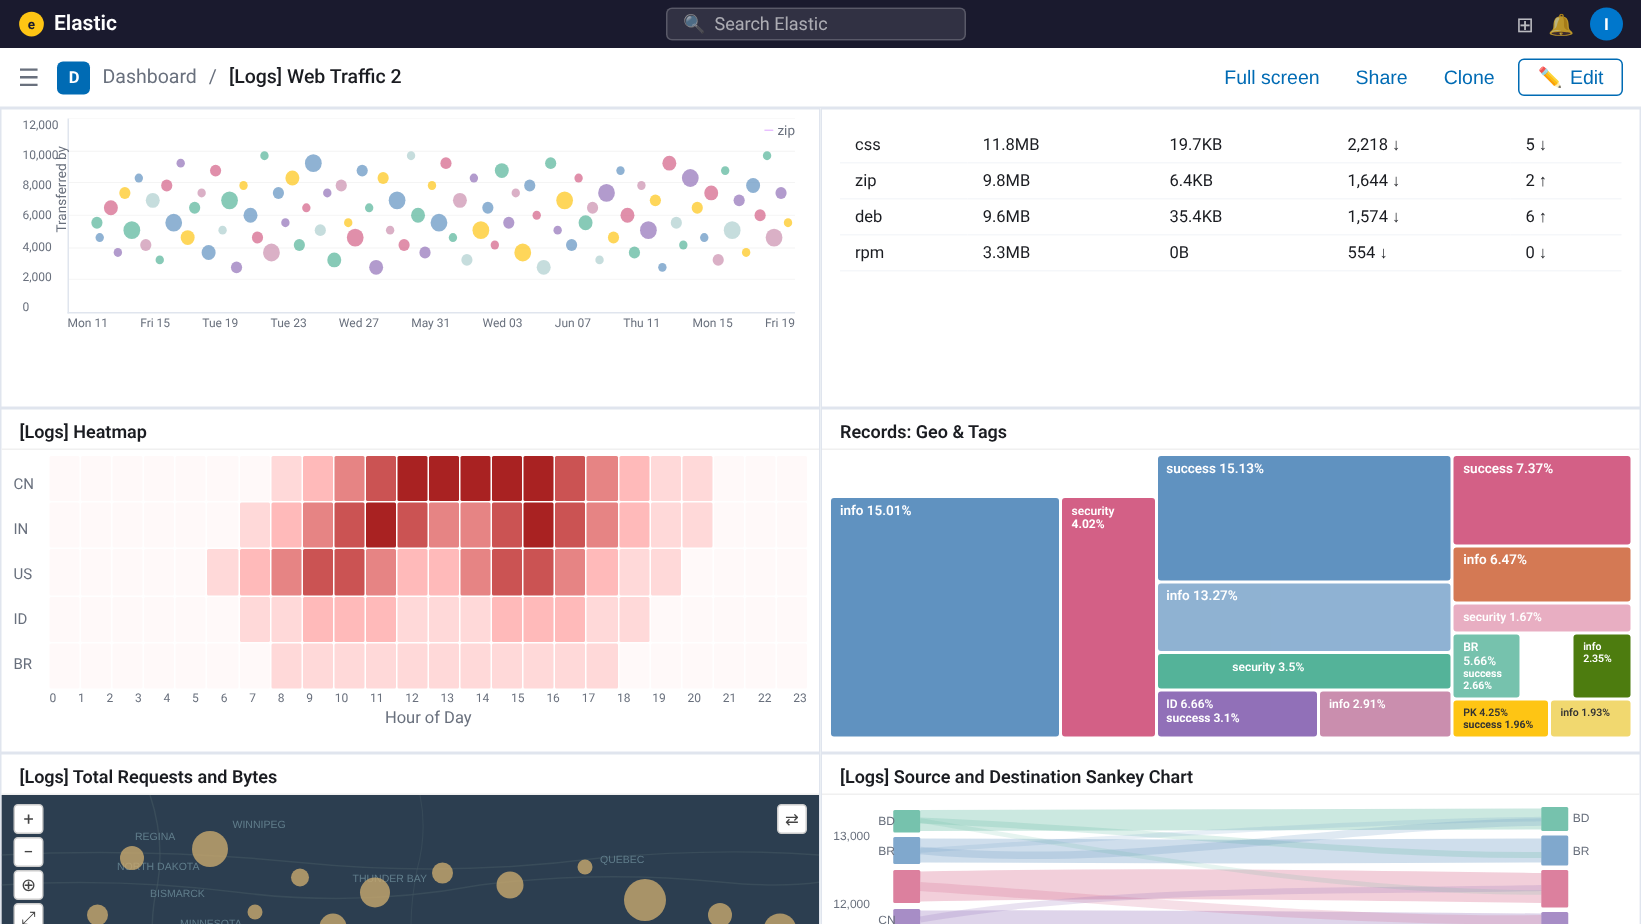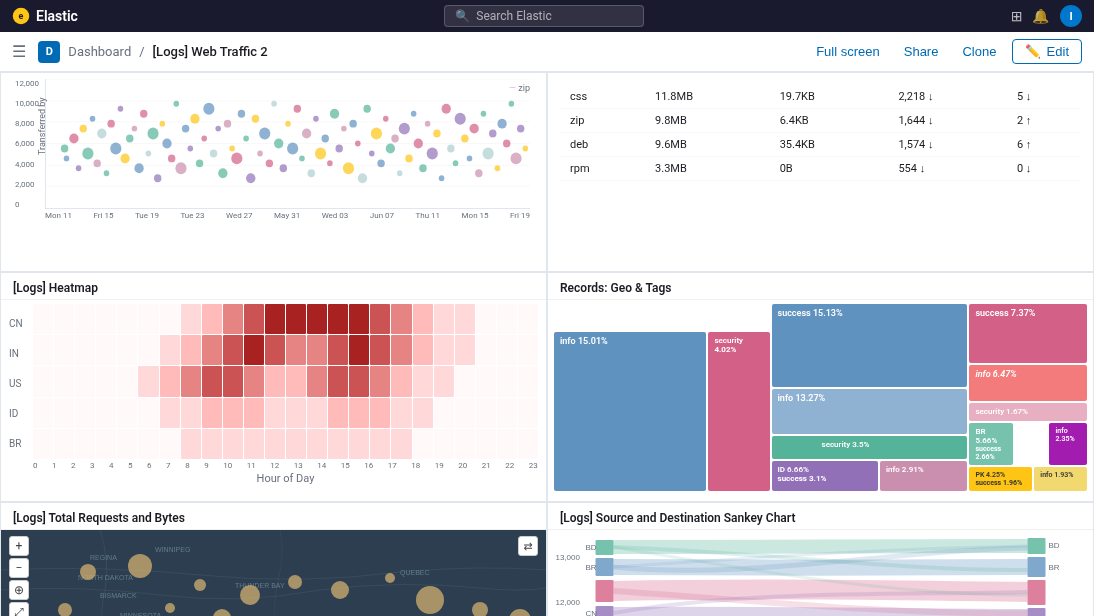--- a/index.html
+++ b/index.html
@@ -744,32 +744,32 @@
             <div class="tm-cell" style="background:#CA8EAE; flex:0.8;">
               <span class="tm-label" style="font-size:8px;">info 2.91%</span>
             </div>
           </div>
         </div>
 
         <div style="flex:1.2; display:flex; flex-direction:column; gap:2px;">
           <div class="tm-cell" style="background:#D36086; flex:1.5;">
             <span class="tm-label">success 7.37%</span>
           </div>
-          <div class="tm-cell" style="background:#ef4444; opacity:0.7; flex:0.8;font-style:italic;">
+          <div class="tm-cell" style="background:#c2410c; opacity:0.7; flex:0.8;">
             <span class="tm-label" style="font-size:9px;">info 6.47%</span>
           </div>
           <div class="tm-cell" style="background:#D36086; opacity:0.5; flex:0.3;">
             <span class="tm-label" style="font-size:8px;">security 1.67%</span>
           </div>
           <div style="display:flex; gap:2px; flex:0.8;">
             <div class="tm-cell" style="background:#54B399; opacity:0.8; flex:1;">
               <span class="tm-label" style="font-size:8px;">BR 5.66%</span>
               <span class="tm-value" style="font-size:7px;">success 2.66%</span>
             </div>
-            <div class="tm-cell" style="background:#a21caf; flex:0.8;margin-left:34px;">
+            <div class="tm-cell" style="background:#4d7c0f; flex:0.8;margin-left:34px;">
               <span class="tm-label" style="font-size:7px;">info 2.35%</span>
             </div>
           </div>
           <div style="display:flex; gap:2px; flex:0.7;">
             <div class="tm-cell" style="background:#FEC514; flex:1;">
               <span class="tm-label" style="font-size:7px; color:#333;">PK 4.25%</span>
               <span class="tm-value" style="font-size:7px; color:#333;">success 1.96%</span>
             </div>
             <div class="tm-cell" style="background:#F1D86F; flex:0.8;">
               <span class="tm-label" style="font-size:7px; color:#333;">info 1.93%</span>

